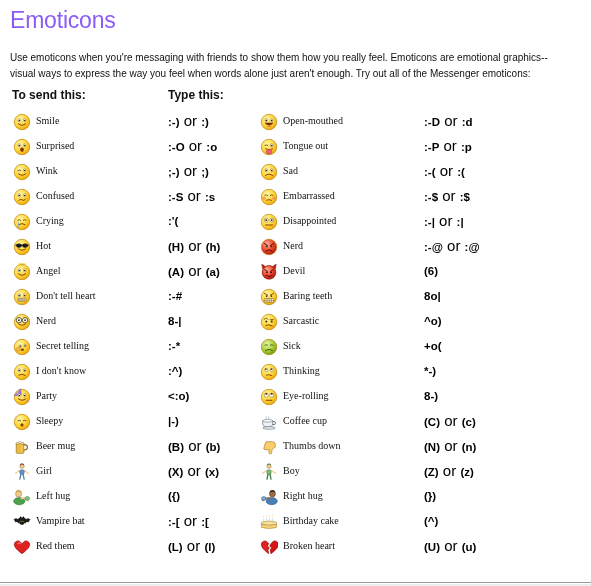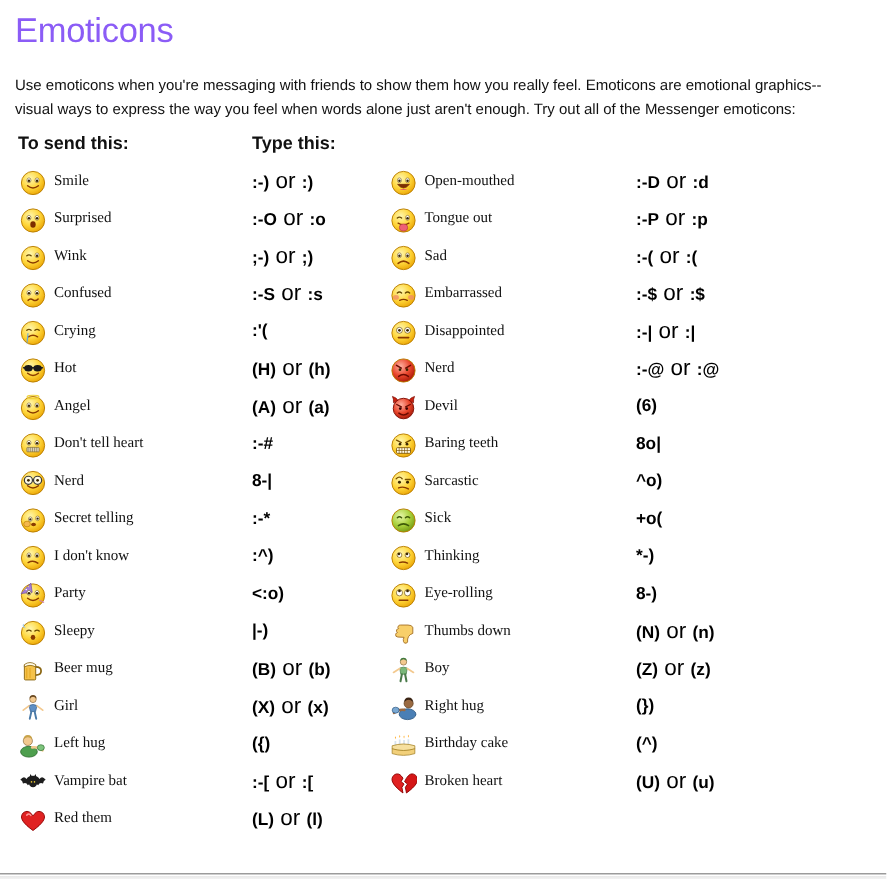--- a/index.html
+++ b/index.html
@@ -780,20 +780,27 @@
                 </radialGradient>
               </defs>
               <circle cx="10" cy="10" r="8.6" fill="url(#yg)" stroke="#b97d00" stroke-width="0.7"></circle>
               <circle cx="7" cy="8" r="2.3" fill="#fff" stroke="#6b4a00" stroke-width="0.5"></circle>
               <circle cx="7" cy="6.6" r="1" fill="#3a2600"></circle>
               <circle cx="13" cy="8" r="2.3" fill="#fff" stroke="#6b4a00" stroke-width="0.5"></circle>
               <circle cx="13" cy="6.6" r="1" fill="#3a2600"></circle>
               <path d="M6.8 13.6 h6.4" stroke="#8a3b00" stroke-width="1.1" stroke-linecap="round"></path>
             </svg></span><span class="emo-label">Eye-rolling</span><span class="emo-code"><b>8-)</b></span></div>
         <div class="row"><span><svg class="emo-icon" viewBox="0 0 20 20" xmlns="http://www.w3.org/2000/svg">
+              <path d="M3 8.6 h11 v3.6 q0 3.2-5.5 3.2 t-5.5-3.2 z" fill="#eef2f6" stroke="#5a6b7a" stroke-width="0.7"></path>
+              <path d="M14 9.4 q3.2-0.4 3.2 1.8 t-3.2 1.8" fill="none" stroke="#5a6b7a" stroke-width="1.1"></path>
+              <ellipse cx="8.5" cy="8.6" rx="5.5" ry="1.5" fill="#ffffff" stroke="#5a6b7a" stroke-width="0.6"></ellipse>
+              <ellipse cx="10" cy="16.6" rx="7" ry="1.5" fill="#dfe6ec" stroke="#5a6b7a" stroke-width="0.6"></ellipse>
+              <path d="M6.6 6.6 q1.4-1.4 0-2.8 M9.4 6.6 q1.4-1.4 0-2.8" stroke="#9fb3c4" stroke-width="0.8" fill="none"></path>
+            </svg></span><span class="emo-label">Coffee cup</span><span class="emo-code"><b>(C)</b><span class="or"> or </span><b>(c)</b></span></div>
+        <div class="row"><span><svg class="emo-icon" viewBox="0 0 20 20" xmlns="http://www.w3.org/2000/svg">
               <path d="M12.4 17.4 q-1.8 0.8-2.4-1 q-0.5-1.6 0.4-3.2 l-4.6-0.2 q-2-0.2-1.6-2 q0.3-1.3 1.4-1.4 q-1.3-0.6-0.7-1.9 q0.4-0.9 1.5-1 q-1-0.7-0.3-1.8 q0.5-0.8 1.6-0.8 l5.6 0 q2.6 0 3.6 1.6 l0 4.6 q-2.2 0.6-3.2 2.4 q-0.9 1.6-0.7 3.9 z" fill="#f8cf6a" stroke="#a8742a" stroke-width="0.7" stroke-linejoin="round"></path>
             </svg></span><span class="emo-label">Thumbs down</span><span class="emo-code"><b>(N)</b><span class="or"> or </span><b>(n)</b></span></div>
         <div class="row"><span><svg class="emo-icon" viewBox="0 0 20 20" xmlns="http://www.w3.org/2000/svg">
               <circle cx="10" cy="3.6" r="2.4" fill="#f3c98f" stroke="#8a6a3a" stroke-width="0.5"></circle>
               <path d="M7.6 3 q2.4-2.6 4.8 0 q0-2.4-2.4-2.4 t-2.4 2.4 z" fill="#3f7a3f"></path>
               <path d="M7.2 8.2 q2.8-1.4 5.6 0 l-0.8 4.6 h-4 z" fill="#7ab87a" stroke="#3f7a3f" stroke-width="0.5"></path>
               <path d="M7.2 8.6 L2.6 11.4 M12.8 8.6 L17.4 11.4" stroke="#f3c98f" stroke-width="1.3" stroke-linecap="round"></path>
               <path d="M8.8 12.8 L7.8 18 M11.2 12.8 L12.2 18" stroke="#4a7a4a" stroke-width="1.5" stroke-linecap="round"></path>
             </svg></span><span class="emo-label">Boy</span><span class="emo-code"><b>(Z)</b><span class="or"> or </span><b>(z)</b></span></div>
         <div class="row"><span><svg class="emo-icon" viewBox="0 0 20 20" xmlns="http://www.w3.org/2000/svg">

